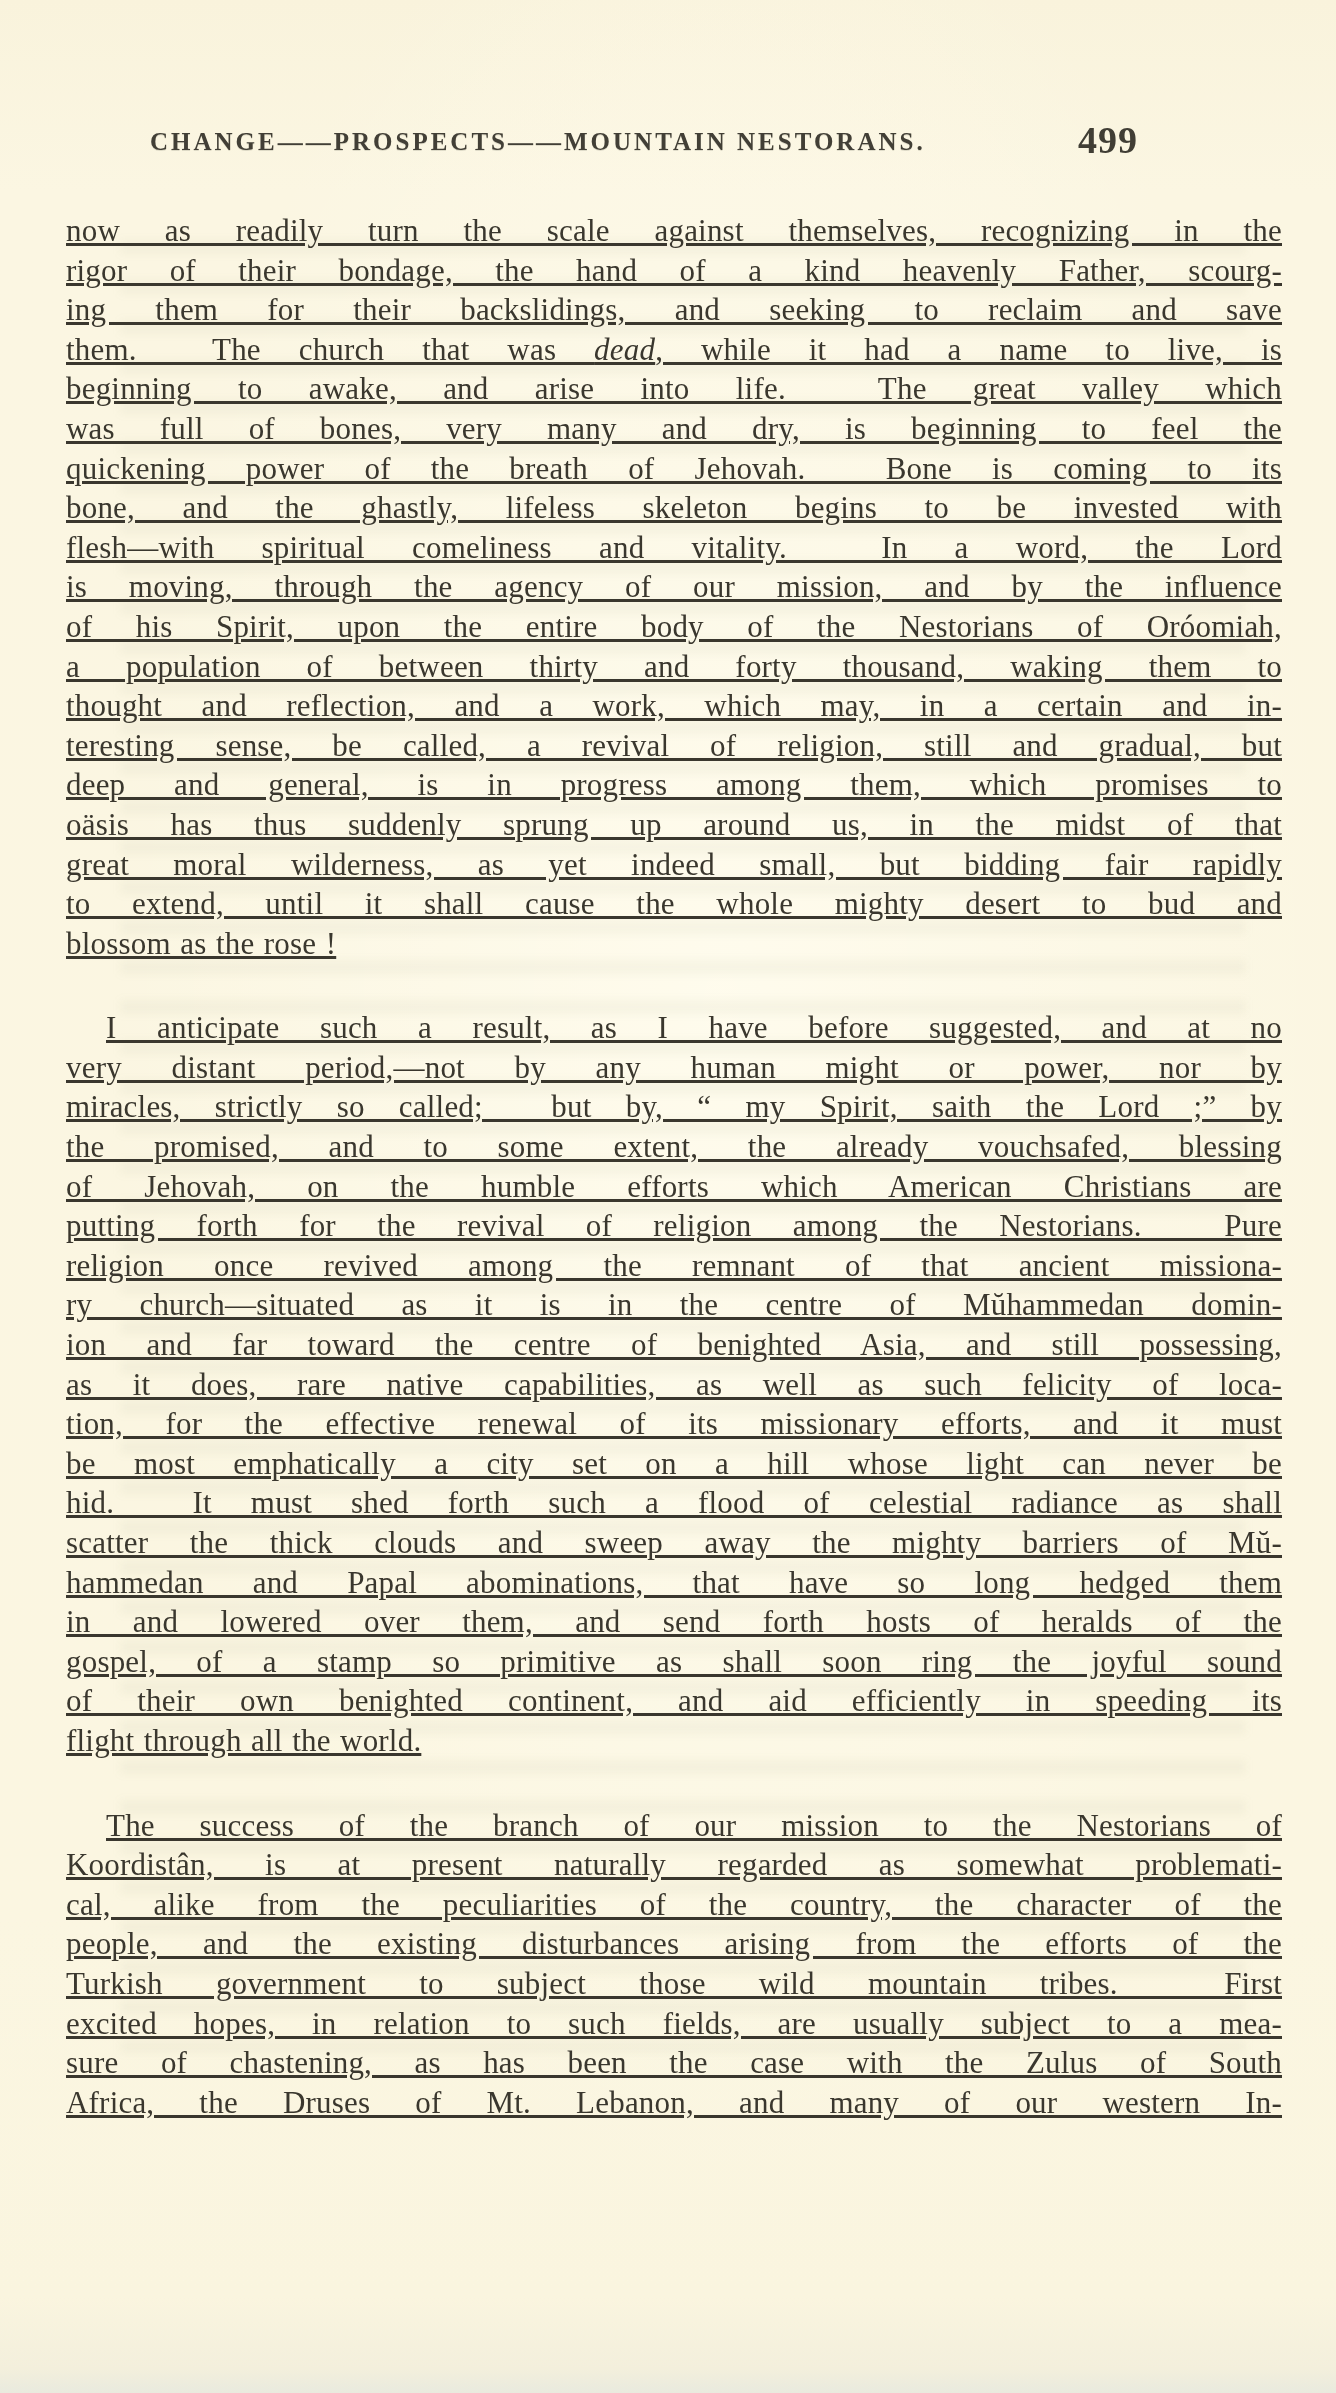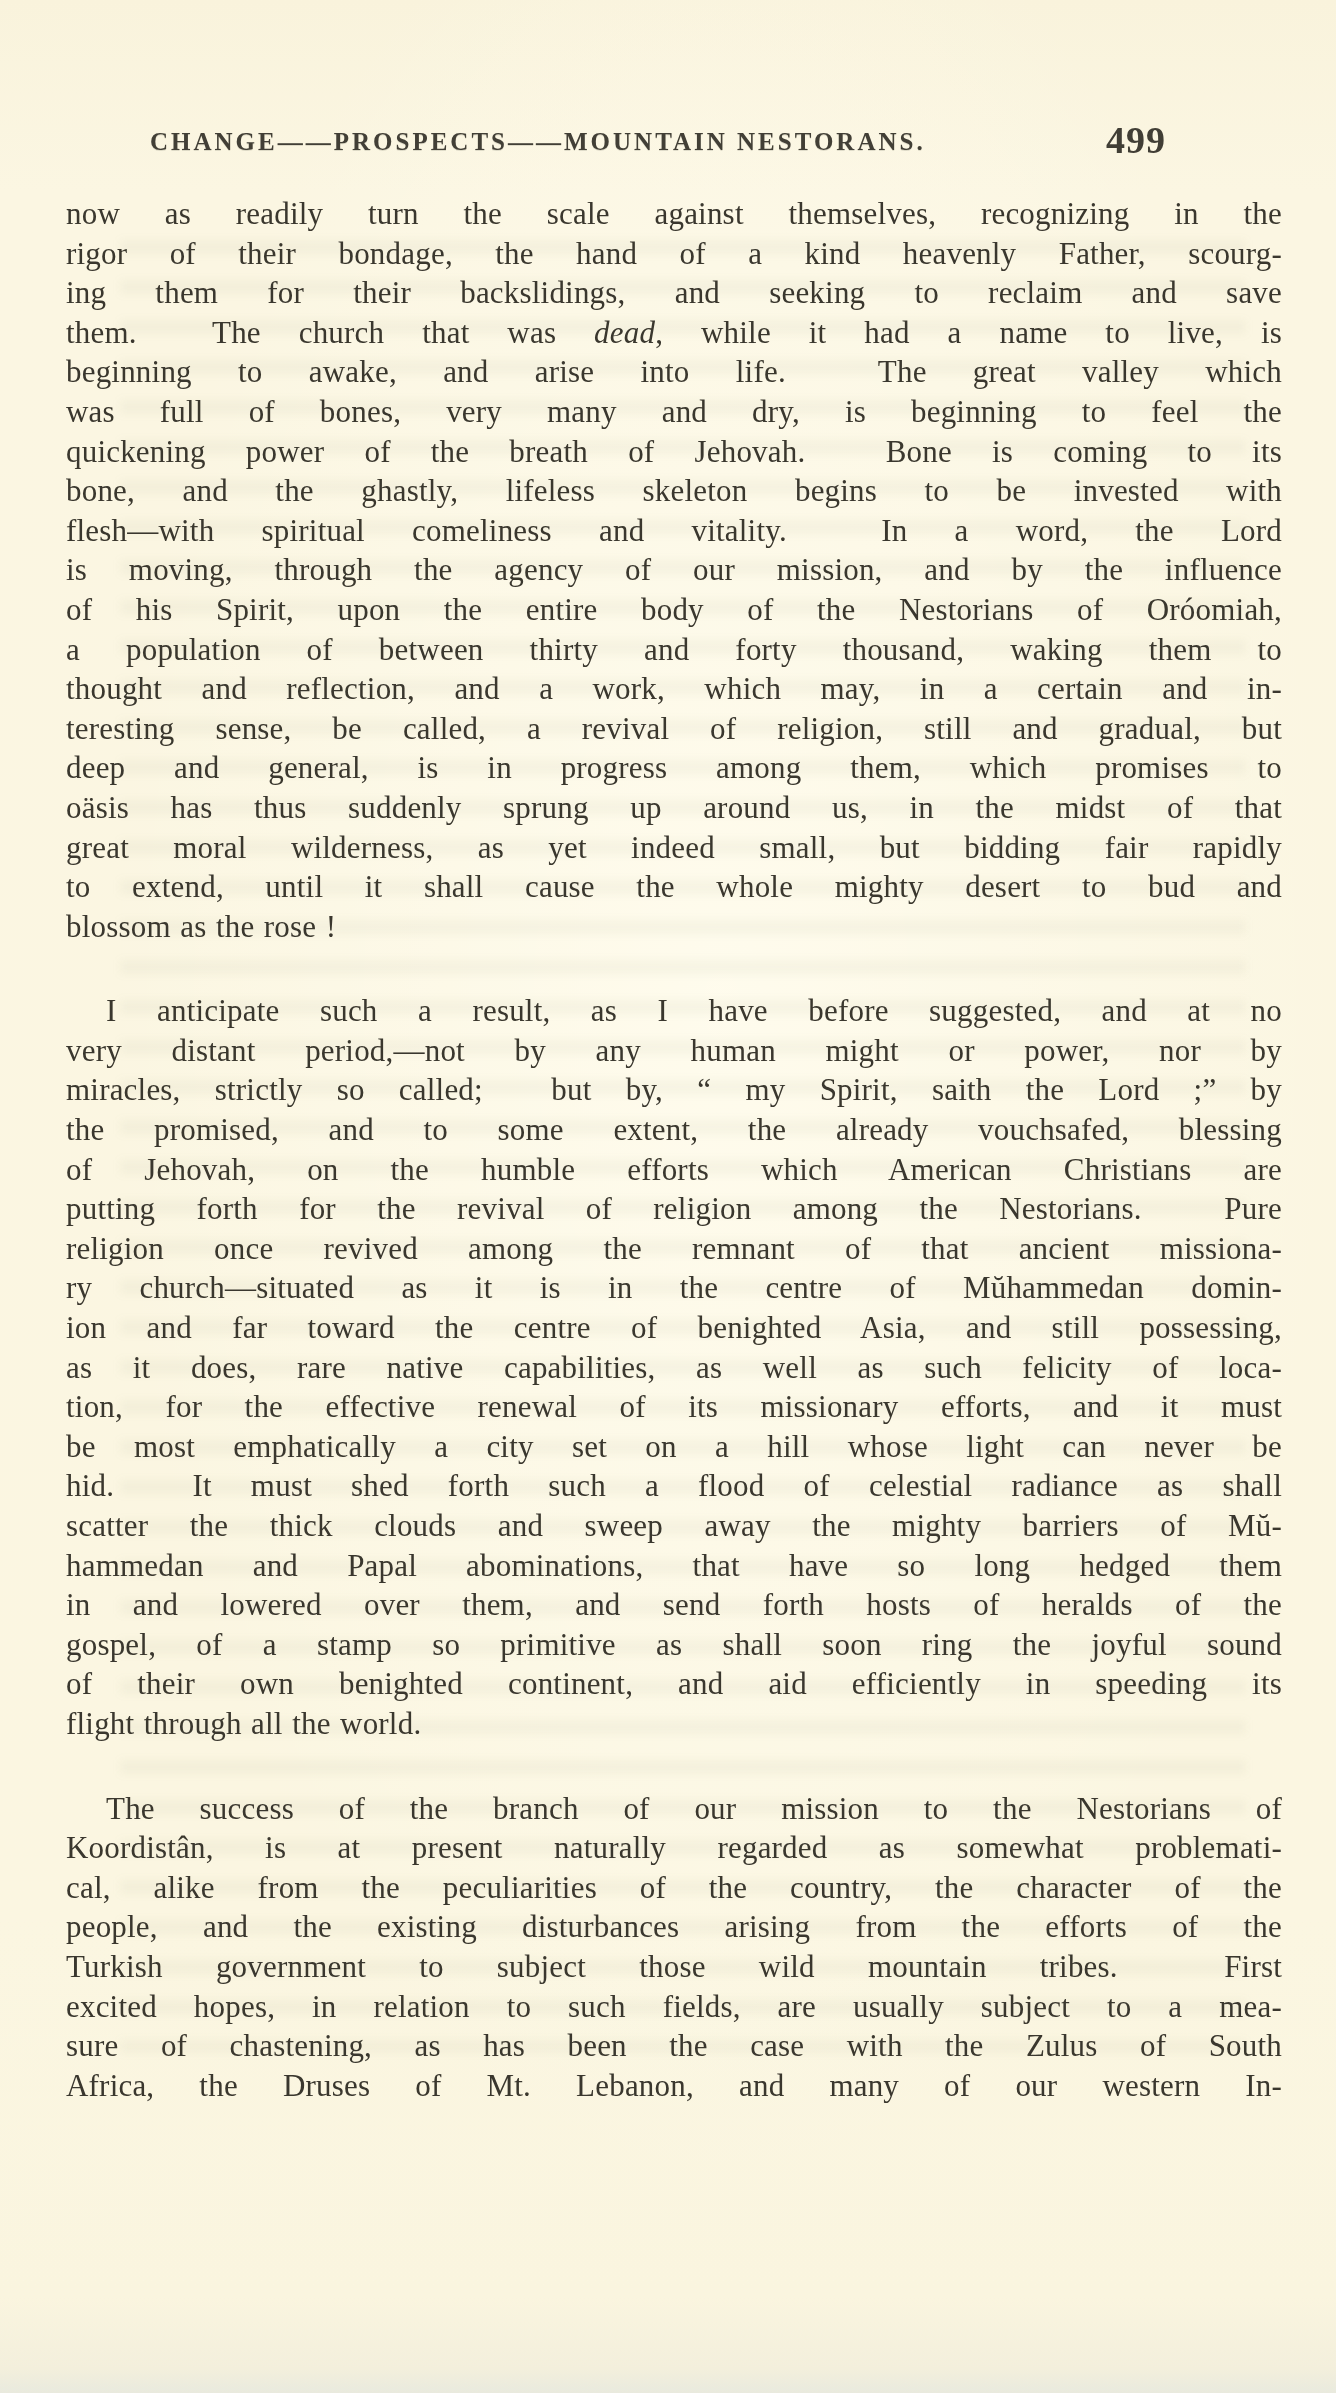--- a/index.html
+++ b/index.html
@@ -22,27 +22,27 @@
     pointer-events:none;
   }
   .header{position:absolute;top:118px;left:0;width:1268px;height:60px;}
   .running-title{
     position:absolute;left:150px;top:10px;
     font-size:25px;font-weight:700;letter-spacing:3px;
     color:#423f36;white-space:nowrap;
     text-shadow:0 1px 0 rgba(60,60,50,.15);
   }
   .page-number{
-    position:absolute;right:102px;top:0;
+    position:absolute;right:130px;top:0;
     font-size:38px;font-weight:600;color:#413e35;letter-spacing:1px;
   }
   .body-text{
-    position:absolute;left:66px;top:194px;width:1216px;
+    position:absolute;left:66px;top:211px;width:1216px;
     font-size:31px;line-height:39.6px;color:#3a372e;
-    word-spacing:1.5px;letter-spacing:0.2px;
+    word-spacing:1.5px;letter-spacing:0.2px;text-decoration:underline;
   }
   .line{text-align:justify;text-align-last:justify;white-space:normal;}
   .line.lastline{text-align-last:left;}
   .line.indent{text-indent:40px;margin-top:45px;}
   .line i{font-style:italic;}
 </style>
 </head>
 <body>
 
 <div class="page">

